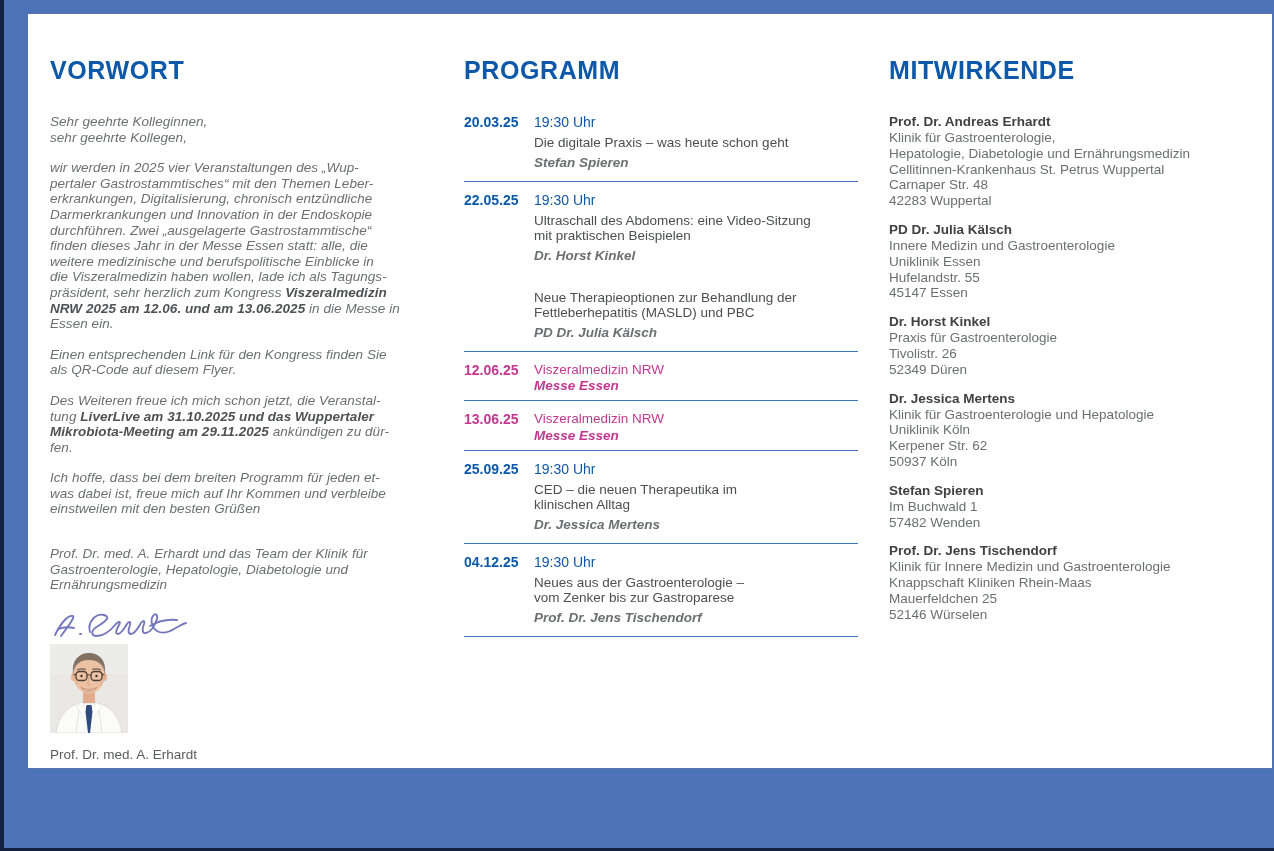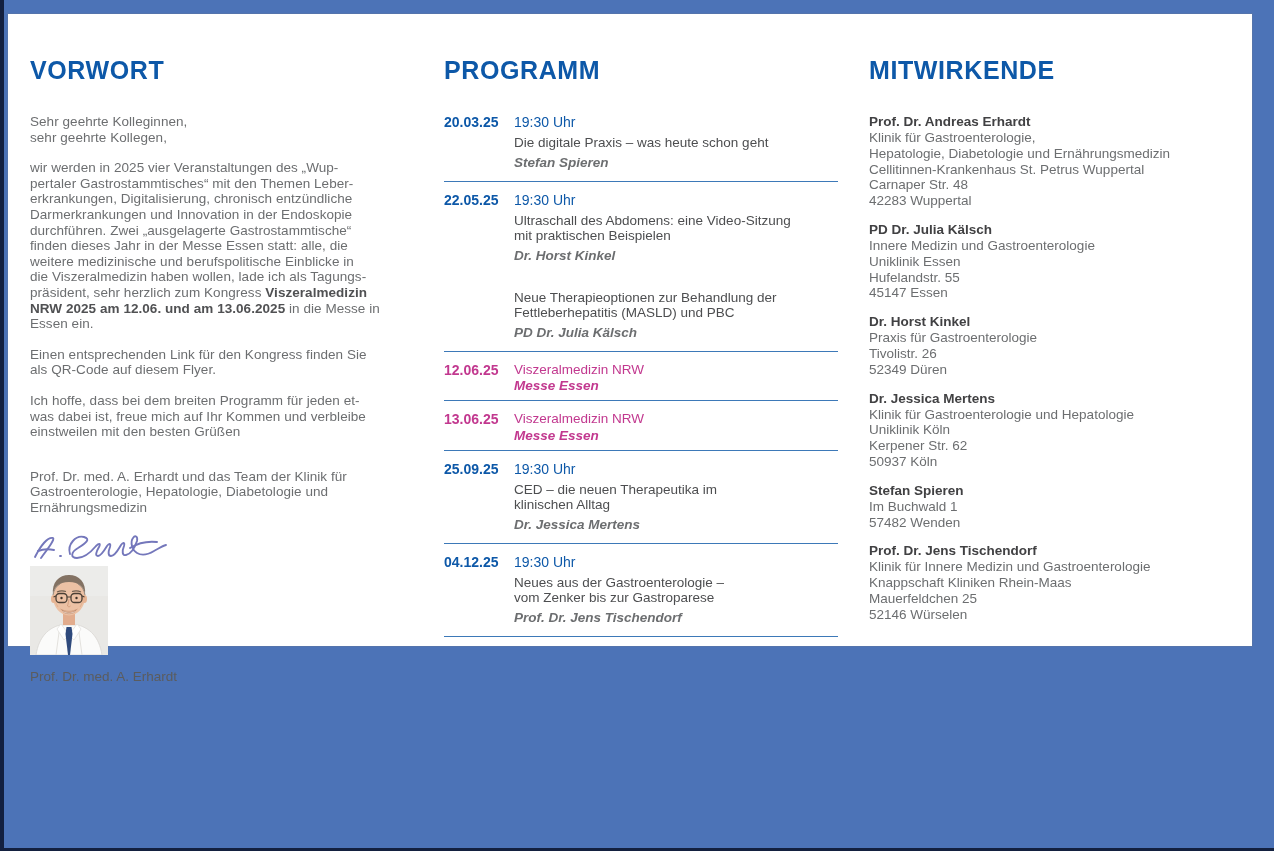--- a/index.html
+++ b/index.html
@@ -2,34 +2,34 @@
 <html><head>
 <meta charset="utf-8">
 <style>
   * { margin:0; padding:0; box-sizing:border-box; }
   html,body { width:1274px; height:851px; }
   body { font-family:"Liberation Sans", sans-serif; position:relative; background:#4c73b7; overflow:hidden; }
 
   .edge-left   { position:absolute; left:0; top:0; width:4px; height:851px; background:#13203f; z-index:3; }
   .edge-bottom { position:absolute; left:0; top:848px; width:1274px; height:3px; background:#13203f; z-index:3; }
 
-  .sheet { position:absolute; left:8px; top:14px; width:1244px; height:632px; background:#ffffff;
+  .sheet { position:absolute; left:28px; top:14px; width:1244px; height:754px; background:#ffffff;
            box-shadow:0 0 0 1px rgba(120,120,120,0.18); }
 
   .col { position:absolute; top:43px; }
   .col-vorwort     { left:22px;  width:398px; }
   .col-programm    { left:436px; width:394px; }
   .col-mitwirkende { left:861px; width:372px; }
 
   h1.section-title { font-size:25px; font-weight:bold; letter-spacing:0.6px; color:#0d58a8;
                      line-height:26px; margin:0 0 31px 0; }
 
   
   .body-text { font-size:13.5px; line-height:15.6px; color:#6c6e70; letter-spacing:0.05px; }
-  .body-text .para { margin-bottom:15px; white-space:nowrap; }
+  .body-text .para { margin-bottom:15px; white-space:nowrap;font-style:italic; }
   .body-text .para strong { color:#505153; }
   .body-text .para.gap-before { margin-top:29px; }
 
   .signature-wrap { margin-top:7px; height:34px; }
   .photo-wrap { margin-top:2px; width:78px; height:89px; overflow:hidden; }
   .photo-caption { margin-top:14px; font-size:13.5px; color:#5b5c5e; }
 
   
   .entry { display:flex; padding-bottom:10px; }
   .entry .date { flex:0 0 70px; font-size:14px; font-weight:bold; color:#0d58a8; line-height:16px; }
@@ -59,20 +59,21 @@
 <div class="edge-bottom"></div>
 
 <div class="sheet">
 
   <section class="col col-vorwort">
     <h1 class="section-title">VORWORT</h1>
     <div class="body-text" id="vorwort-body">
         <div class="para">Sehr geehrte Kolleginnen,<br>sehr geehrte Kollegen,</div>
         <div class="para">wir werden in 2025 vier Veranstaltungen des „Wup-<br>pertaler Gastrostammtisches“ mit den Themen Leber-<br>erkrankungen, Digitalisierung, chronisch entzündliche<br>Darmerkrankungen und Innovation in der Endoskopie<br>durchführen. Zwei „ausgelagerte Gastrostammtische“<br>finden dieses Jahr in der Messe Essen statt: alle, die<br>weitere medizinische und berufspolitische Einblicke in<br>die Viszeralmedizin haben wollen, lade ich als Tagungs-<br>präsident, sehr herzlich zum Kongress <strong>Viszeralmedizin</strong><br><strong>NRW 2025 am 12.06. und am 13.06.2025</strong> in die Messe in<br>Essen ein.</div>
         <div class="para">Einen entsprechenden Link für den Kongress finden Sie<br>als QR-Code auf diesem Flyer.</div>
+        <div class="para">Des Weiteren freue ich mich schon jetzt, die Veranstal-<br>tung <strong>LiverLive am 31.10.2025 und das Wuppertaler</strong><br><strong>Mikrobiota-Meeting am 29.11.2025</strong> ankündigen zu dür-<br>fen.</div>
         <div class="para">Ich hoffe, dass bei dem breiten Programm für jeden et-<br>was dabei ist, freue mich auf Ihr Kommen und verbleibe<br>einstweilen mit den besten Grüßen</div>
         <div class="para gap-before">Prof. Dr. med. A. Erhardt und das Team der Klinik für<br>Gastroenterologie, Hepatologie, Diabetologie und<br>Ernährungsmedizin</div>
       </div>
 
     <div class="signature-wrap">
       <svg width="140" height="34" viewBox="0 0 140 34">
         <g fill="none" stroke="#7477bb" stroke-width="1.9" stroke-linecap="round">
           <path d="M5 27 C11 15 18 7 23 8 C25 9 19 17 11 28"></path>
           <path d="M8 21 C13 19 19 19 24 20"></path>
           <path d="M30 26 L31 26"></path>

